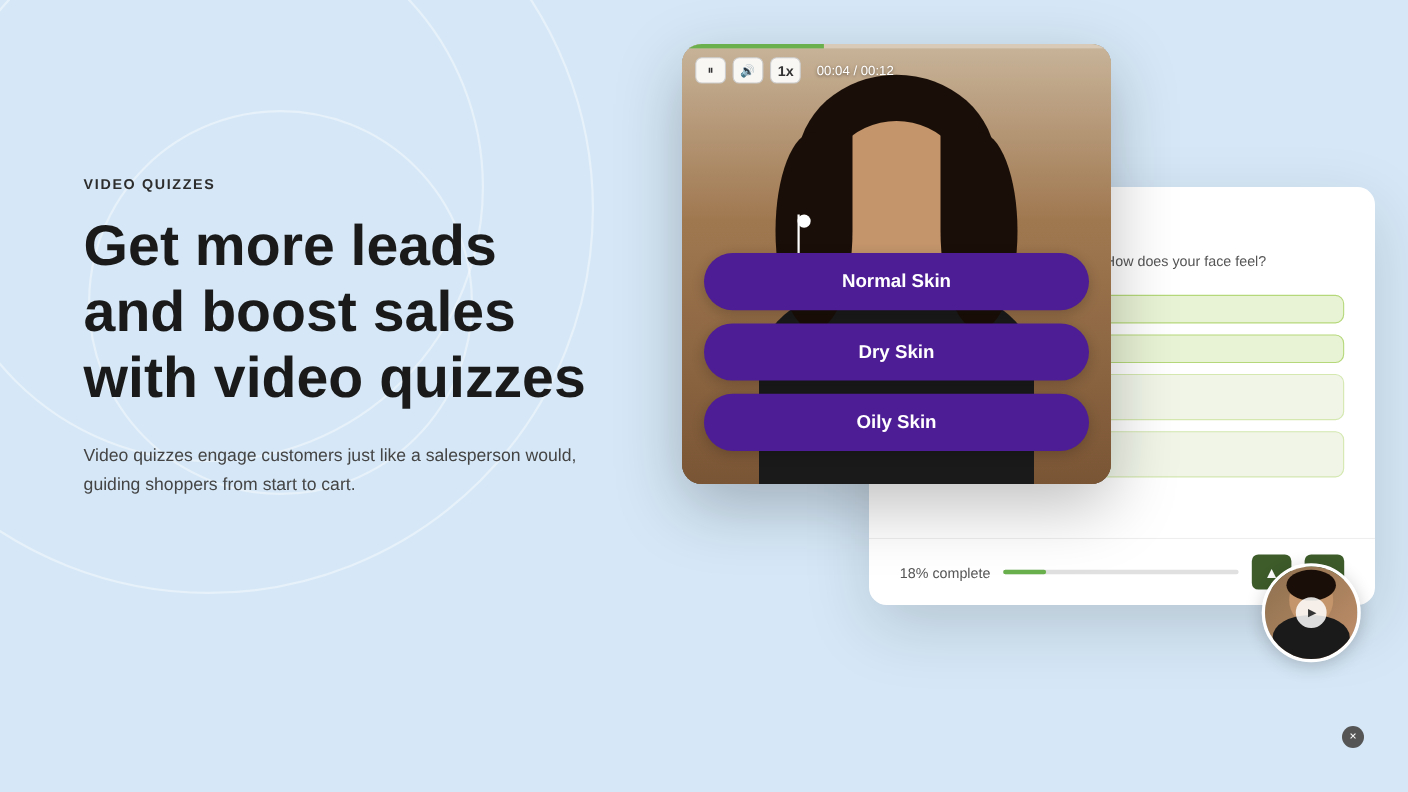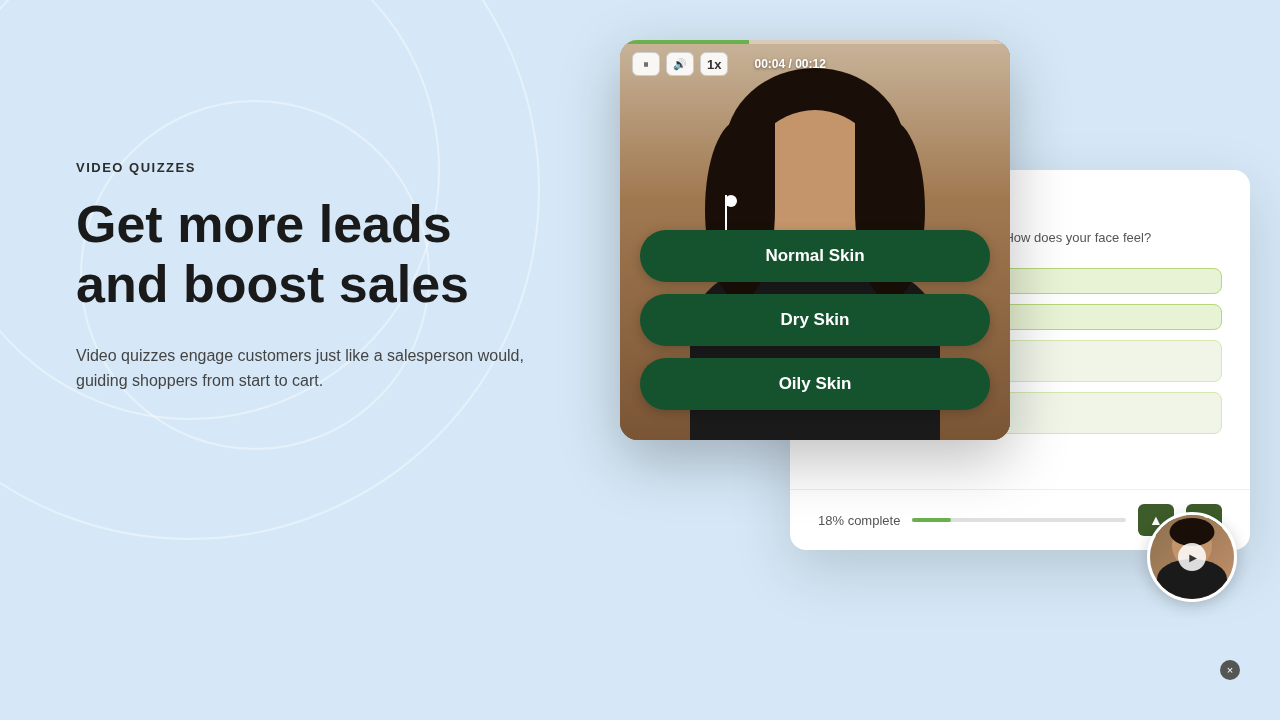--- a/index.html
+++ b/index.html
@@ -131,23 +131,23 @@
       align-items: center;
       font-size: 13px;
       font-weight: 600;
       color: #333;
       cursor: pointer;
     }
 
     .time-display {
       color: white;
       font-size: 12px;
-      font-weight: 700;
+      font-weight: 400;
       text-shadow: 0 1px 3px rgba(0,0,0,0.5);
-      margin-left: 20px;
+      margin-left: 8px;
     }
 
     
     .video-progress-bar {
       position: absolute;
       top: 0;
       left: 0;
       right: 0;
       height: 4px;
       background: rgba(255,255,255,0.3);
@@ -165,21 +165,21 @@
       bottom: 30px;
       left: 20px;
       right: 20px;
       display: flex;
       flex-direction: column;
       gap: 12px;
       z-index: 5;
     }
 
     .answer-btn {
-      background: #14532d;
+      background: #4c1d95;
       color: white;
       border: none;
       border-radius: 50px;
       padding: 16px 20px;
       font-size: 17px;
       font-weight: 700;
       cursor: pointer;
       text-align: center;
       box-shadow: 0 3px 12px rgba(0,0,0,0.2);
     }
@@ -341,20 +341,21 @@
 
 <div class="bg-circle bg-circle-1"></div>
 <div class="bg-circle bg-circle-2"></div>
 <div class="bg-circle bg-circle-3"></div>
 
 <div class="left-section">
   <div class="label-tag">VIDEO QUIZZES</div>
   <div class="headline">
     <span>Get more leads</span><br>
     <span>and boost sales</span><br>
+    <span>with video quizzes</span>
   </div>
   <p class="subtext">Video quizzes engage customers just like a salesperson would, guiding shoppers from start to cart.</p>
 </div>
 
 <div class="right-section">
 
   <div class="video-card">
 
     <div class="video-progress-bar">
       <div class="video-progress-fill"></div>

